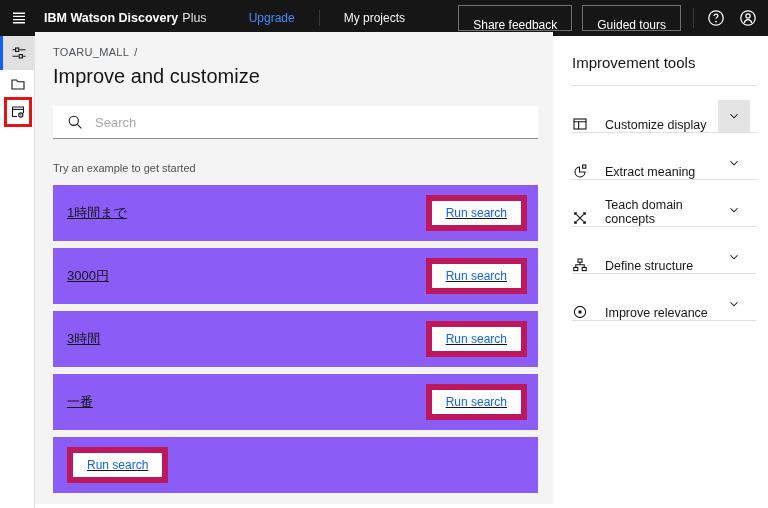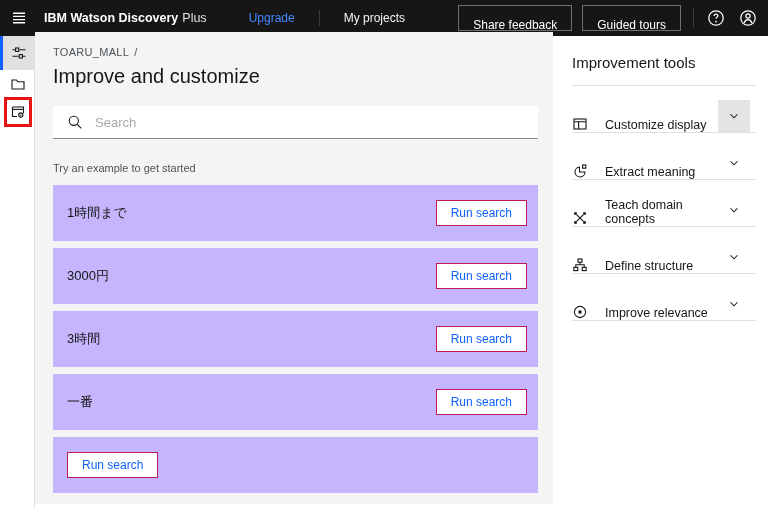--- a/index.html
+++ b/index.html
@@ -80,26 +80,26 @@
   .search-box input {
     flex:1; border:none; outline:none; background:transparent;
     font-size:13px; font-family:inherit; color:#161616; margin-left:12px;
   }
   .search-box input::placeholder { color:#a8a8a8; }
 
   .examples-heading { margin-top:23px; font-size:11px; color:#525252; }
 
   .example-list { margin-top:11px; }
   .example-row {
-    background:#c4b5fd; height:56px; margin-bottom:7px;
-    display:flex; align-items:center; padding:0 11px 0 14px;
+    background:#8b5cf6; height:56px; margin-bottom:7px;
+    display:flex; align-items:center; padding:0 11px 0 14px;text-decoration:underline;
   }
   .example-query { font-size:13px; color:#161616; flex:1; }
   .run-search-btn {
-    background:#ffffff; border:1px solid #be185d; color:#0f62fe;
+    background:#ffffff; border:6px solid #be185d; color:#0f62fe;
     font-size:12px; font-family:inherit; padding:5px 14px; cursor:pointer;
     white-space:nowrap;
   }
 
   
   .tools {
     position:absolute; left:553px; top:36px; width:215px; height:472px;
     background:#ffffff; padding:18px 0 0 19px;
   }
   .tools-title { font-size:15px; font-weight:400; color:#161616; margin-bottom:14px; }

